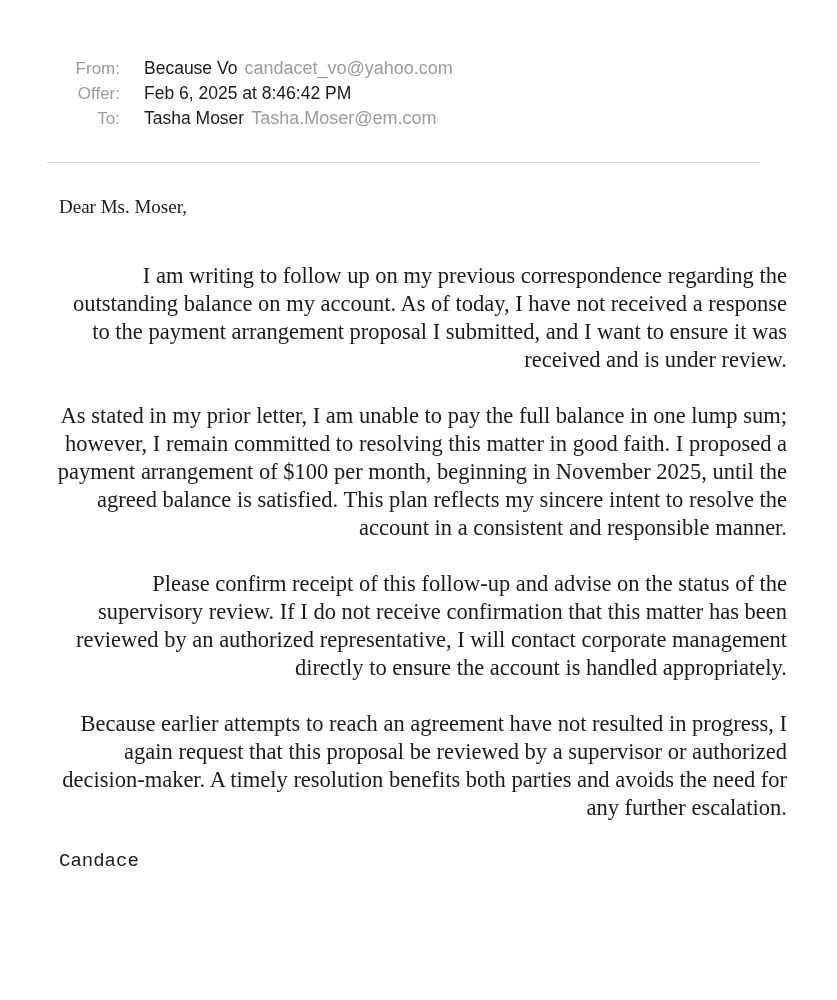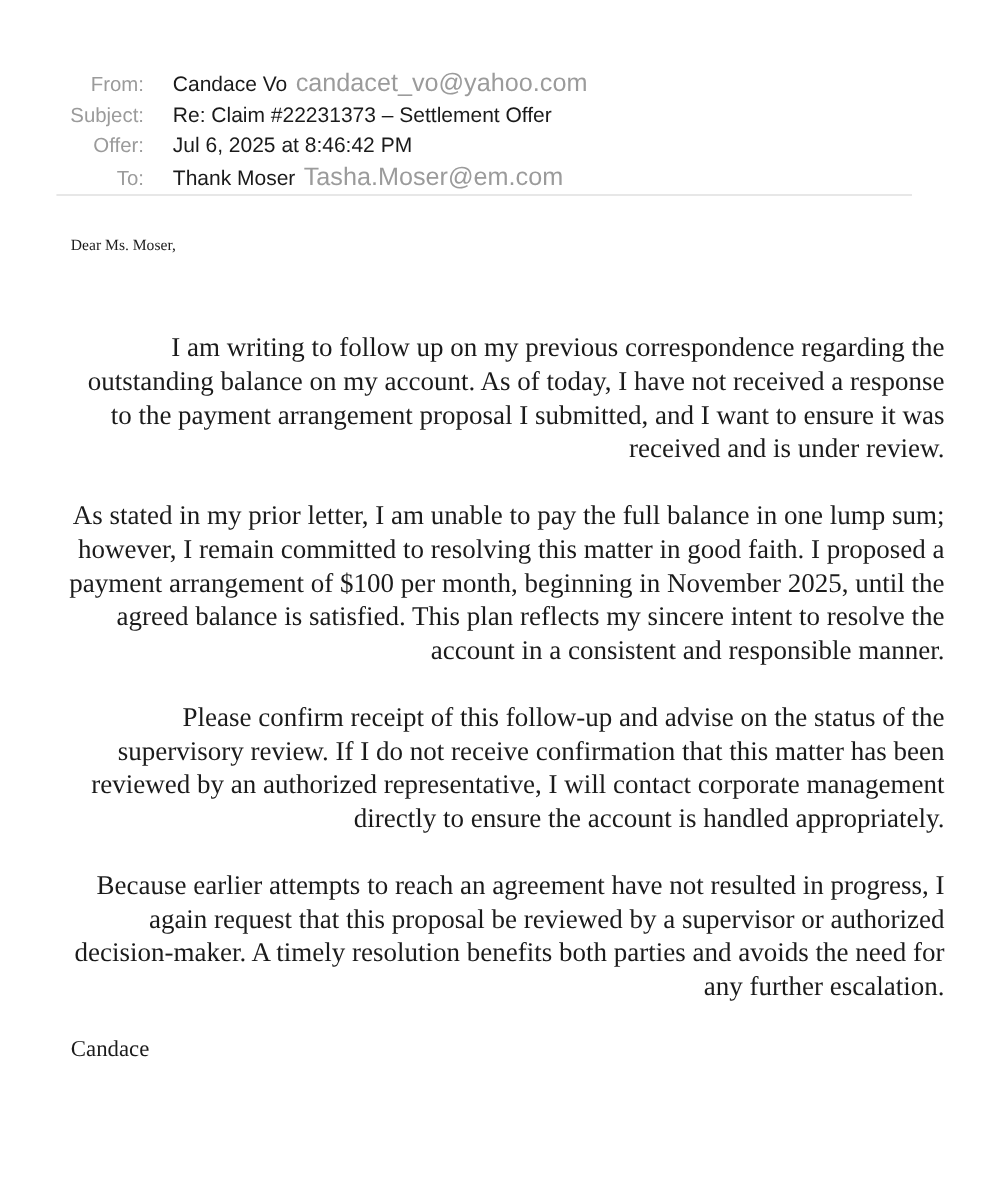--- a/index.html
+++ b/index.html
@@ -42,21 +42,21 @@
     font-size: 17px;
     font-family: "Liberation Sans", sans-serif;
     flex: none;
   }
   .hdr-value {
     font-size: 17.5px;
     color: #1a1a1a;
     font-family: "Liberation Sans", sans-serif;
   }
   .hdr-extra {
-    font-size: 21px;
+    font-size: 18px;
     color: #9b9b9b;
     margin-left: 7px;
     font-family: "Liberation Sans", sans-serif;
   }
   .hdr-rule {
     position: absolute;
     left: 47px;
     top: 162px;
     width: 713px;
     height: 1px;
@@ -65,61 +65,57 @@
 
   
   .body-wrap {
     position: absolute;
     left: 57px;
     top: 196px;
     width: 730px;
   }
   .salutation {
     font-family: "Liberation Serif", serif;
-    font-size: 13px;
+    font-size: 19px;
     color: #1b1b1b;
-    margin: 0 0 64px 2px;
+    margin: 0 0 44px 2px;
   }
   .para {
     font-family: "Liberation Serif", serif;
     font-size: 22.5px;
     line-height: 28px;
     color: #1b1b1b;
     margin: 0 0 28px 0;
     text-align: right;
   }
   .signoff {
-    font-family: Liberation Serif, serif;
+    font-family: Liberation Mono, monospace;
     font-size: 19px;
     color: #1b1b1b;
     margin: 6px 0 0 2px;
   }
 </style>
 </head>
 <body>
 
 <div class="page">
 
   <div class="header">
     <div class="hdr-row">
       <span class="hdr-label">From:</span>
-      <span class="hdr-value">Candace Vo</span>
+      <span class="hdr-value">Because Vo</span>
       <span class="hdr-extra">candacet_vo@yahoo.com</span>
     </div>
     <div class="hdr-row">
-      <span class="hdr-label">Subject:</span>
-      <span class="hdr-value">Re: Claim #22231373 – Settlement Offer</span>
-    </div>
-    <div class="hdr-row">
       <span class="hdr-label">Offer:</span>
-      <span class="hdr-value">Jul 6, 2025 at 8:46:42 PM</span>
+      <span class="hdr-value">Feb 6, 2025 at 8:46:42 PM</span>
     </div>
     <div class="hdr-row">
       <span class="hdr-label">To:</span>
-      <span class="hdr-value">Thank Moser</span>
+      <span class="hdr-value">Tasha Moser</span>
       <span class="hdr-extra">Tasha.Moser@em.com</span>
     </div>
   </div>
 
   <div class="hdr-rule"></div>
 
   <div class="body-wrap">
     <p class="salutation">Dear Ms. Moser,</p>
     <p class="para">I am writing to follow up on my previous correspondence regarding the outstanding balance on my account. As of today, I have not received a response to the payment arrangement proposal I submitted, and I want to ensure it was received and is under review.</p>
     <p class="para">As stated in my prior letter, I am unable to pay the full balance in one lump sum; however, I remain committed to resolving this matter in good faith. I proposed a payment arrangement of $100 per month, beginning in November 2025, until the agreed balance is satisfied. This plan reflects my sincere intent to resolve the account in a consistent and responsible manner.</p>

